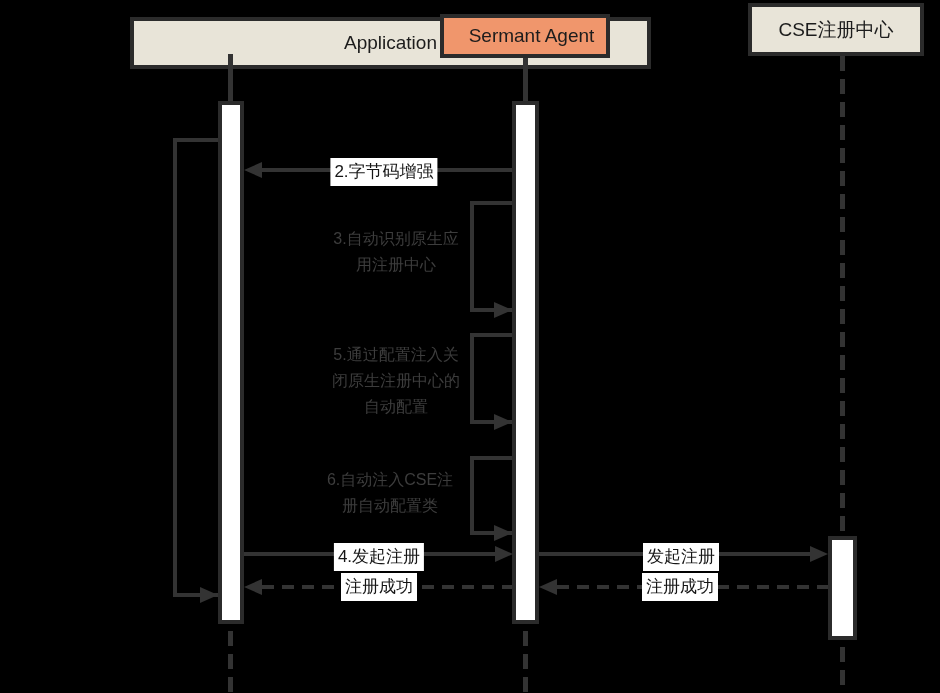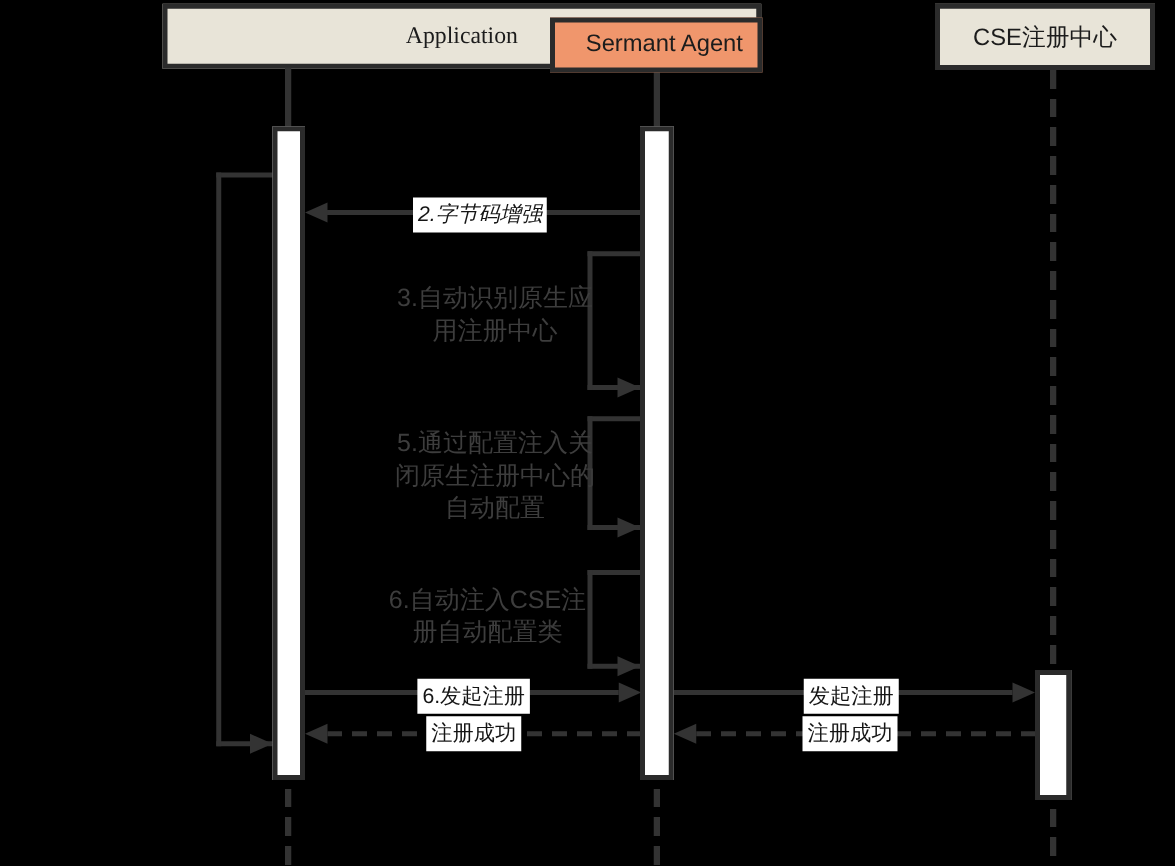--- a/index.html
+++ b/index.html
@@ -40,28 +40,28 @@
   .arrow-left{position:absolute;width:0;height:0;border-top:8px solid transparent;
     border-bottom:8px solid transparent;border-right:18px solid var(--line);}
 
   
   .loop{position:absolute;box-sizing:border-box;border:4px solid var(--line);border-right:none;}
 
   
   .msg-label-white{position:absolute;transform:translateX(-50%);background:var(--label-bg);
     color:var(--label-text);font-size:17px;line-height:24px;padding:2px 4px;white-space:nowrap;z-index:5;}
   .msg-label-gray{position:absolute;transform:translateX(-50%);color:var(--gray-text);
-    font-size:20px;line-height:26px;text-align:center;white-space:pre-line;z-index:5;}
+    font-size:16px;line-height:26px;text-align:center;white-space:pre-line;z-index:5;}
 </style>
 </head>
 <body>
 
 <div class="diagram">
 
-  <div class="actor-box" style="left:130px;top:3px;width:479px;height:52px;font-family:Liberation Serif, serif;">
+  <div class="actor-box" style="left:130px;top:17px;width:521px;height:52px;">
     <span>Application</span>
   </div>
   <div class="actor-box agent" style="left:440px;top:14px;width:170px;height:44px;z-index:2;">
     <span>Sermant Agent</span>
   </div>
   <div class="actor-box" style="left:748px;top:3px;width:176px;height:53px;">
     <span>CSE注册中心</span>
   </div>
 
   <div class="v-line" style="left:228px;top:54px;height:48px;"></div>
@@ -73,41 +73,41 @@
 
   <div class="activation" style="left:218px;top:101px;width:26px;height:523px;z-index:3;"></div>
   <div class="activation" style="left:512px;top:101px;width:27px;height:523px;z-index:3;"></div>
   <div class="activation" style="left:828px;top:536px;width:29px;height:104px;z-index:3;"></div>
 
   <div class="loop" style="left:173px;top:138px;width:45px;height:459px;"></div>
   <div class="arrow-right" style="left:200px;top:587px;z-index:4;"></div>
 
   <div class="h-line" style="left:260px;top:168px;width:253px;"></div>
   <div class="arrow-left" style="left:244px;top:162px;z-index:4;"></div>
-  <div class="msg-label-white" style="left:384px;top:158px;font-style:italic;">2.字节码增强</div>
+  <div class="msg-label-white" style="left:384px;top:158px;">2.字节码增强</div>
 
   <div class="loop" style="left:470px;top:201px;width:42px;height:111px;"></div>
   <div class="arrow-right" style="left:494px;top:302px;z-index:4;"></div>
   <div class="msg-label-gray" style="left:396px;top:226px;">3.自动识别原生应
 用注册中心</div>
 
   <div class="loop" style="left:470px;top:333px;width:42px;height:91px;"></div>
   <div class="arrow-right" style="left:494px;top:414px;z-index:4;"></div>
   <div class="msg-label-gray" style="left:396px;top:342px;">5.通过配置注入关
 闭原生注册中心的
 自动配置</div>
 
   <div class="loop" style="left:470px;top:456px;width:42px;height:79px;"></div>
   <div class="arrow-right" style="left:494px;top:525px;z-index:4;"></div>
   <div class="msg-label-gray" style="left:390px;top:467px;">6.自动注入CSE注
 册自动配置类</div>
 
   <div class="h-line" style="left:244px;top:552px;width:251px;"></div>
   <div class="arrow-right" style="left:495px;top:546px;z-index:4;"></div>
-  <div class="msg-label-white" style="left:379px;top:543px;">6.发起注册</div>
+  <div class="msg-label-white" style="left:379px;top:543px;">4.发起注册</div>
 
   <div class="h-line" style="left:539px;top:552px;width:271px;"></div>
   <div class="arrow-right" style="left:810px;top:546px;z-index:4;"></div>
   <div class="msg-label-white" style="left:681px;top:543px;">发起注册</div>
 
   <div class="h-line dashed" style="left:262px;top:585px;width:251px;"></div>
   <div class="arrow-left" style="left:244px;top:579px;z-index:4;"></div>
   <div class="msg-label-white" style="left:379px;top:573px;">注册成功</div>
 
   <div class="h-line dashed" style="left:557px;top:585px;width:271px;"></div>

